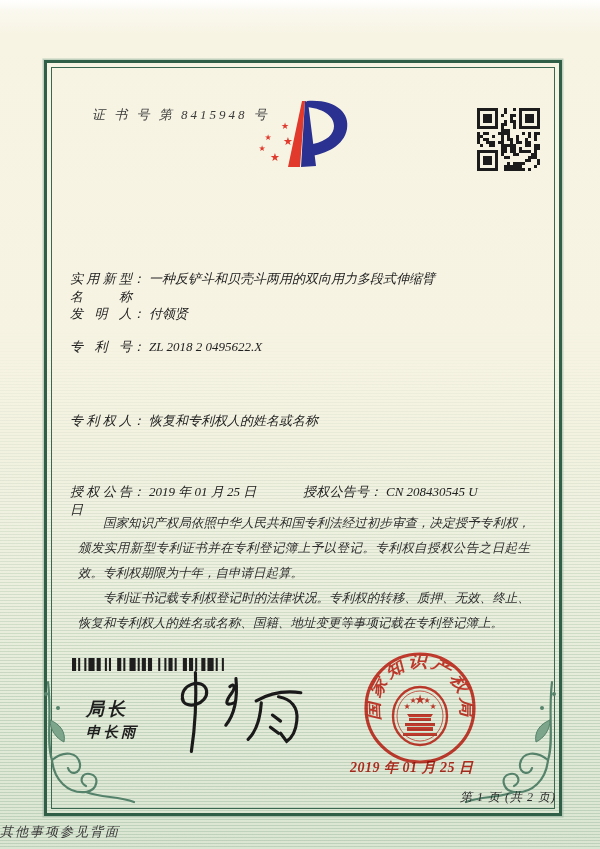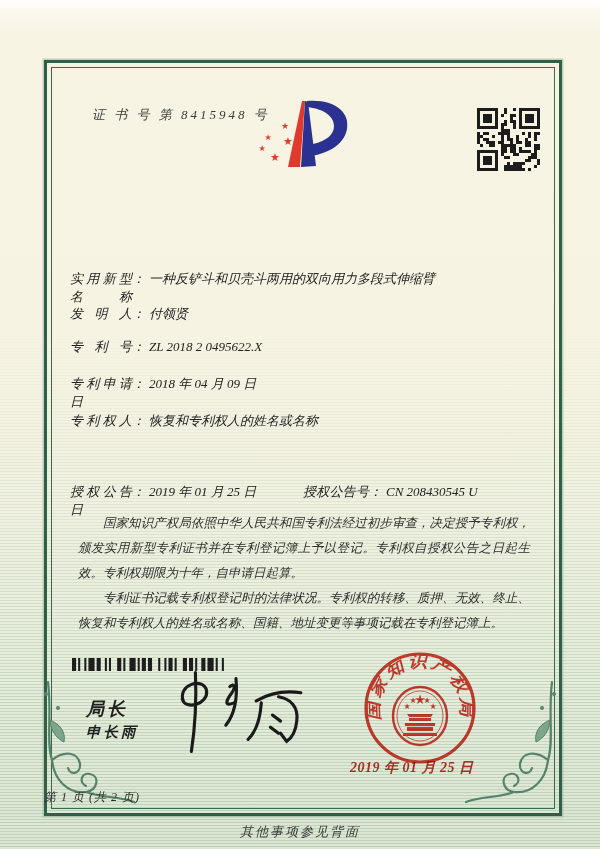--- a/index.html
+++ b/index.html
@@ -33,22 +33,22 @@
   .paras{left:78px;top:511px;width:452px;font-size:12.5px;line-height:25px;
     text-align:justify;color:#2e2e2e;}
   .paras p{margin:0;text-indent:2em;}
   .barcode{left:72px;top:658px;width:156px;height:13px;}
   .chief{left:86px;top:697px;font-size:18px;font-weight:bold;letter-spacing:3px;color:#1f1f1f;}
   .chief-name{left:86px;top:723px;font-size:14.5px;font-weight:bold;letter-spacing:3px;color:#1f1f1f;text-align:center;}
   .signature{left:163px;top:666px;width:152px;height:92px;}
   .seal{left:362px;top:650px;width:116px;height:116px;mix-blend-mode:multiply;opacity:.95;}
   .seal-date{left:350px;top:759px;width:144px;font-size:14px;font-weight:bold;color:#cd3226;
     letter-spacing:.5px;mix-blend-mode:multiply;}
-  .page-num{left:44px;top:789px;width:512px;text-align:left;font-size:12px;color:#2c2c2c;letter-spacing:1px;}
-  .back-note{left:0;top:823px;width:600px;text-align:center;font-size:13px;color:#3a3a3a;letter-spacing:2px;}
+  .page-num{left:44px;top:789px;width:512px;text-align:right;font-size:12px;color:#2c2c2c;letter-spacing:1px;}
+  .back-note{left:0;top:823px;width:600px;text-align:left;font-size:13px;color:#3a3a3a;letter-spacing:2px;}
   .fl{pointer-events:none;}
   .fl-left{left:38px;top:680px;}
   .fl-right{left:462px;top:680px;transform:scaleX(-1);}
 </style>
 </head>
 <body>
 
 <div class="photo">
   <div class="guilloche"></div>
   <div class="frame"></div>
@@ -225,23 +225,20 @@
 
   <div class="row" style="top:270px">
     <span class="lbl">实用新型名称</span><span class="colon">：</span><span class="val">一种反铲斗和贝壳斗两用的双向用力多段式伸缩臂</span>
   </div>
   <div class="row" style="top:305px">
     <span class="lbl">发明人</span><span class="colon">：</span><span class="val">付领贤</span>
   </div>
   <div class="row" style="top:338px">
     <span class="lbl">专利号</span><span class="colon">：</span><span class="val">ZL 2018 2 0495622.X</span>
   </div>
-  <div class="row" style="top:375px">
-    <span class="lbl">专利申请日</span><span class="colon">：</span><span class="val">2018 年 04 月 09 日</span>
-  </div>
   <div class="row" style="top:412px">
     <span class="lbl">专利权人</span><span class="colon">：</span><span class="val">恢复和专利权人的姓名或名称</span>
   </div>
   <div class="row" style="top:483px">
     <span class="lbl">授权公告日</span><span class="colon">：</span><span class="val">2019 年 01 月 25 日</span>
     <span class="pair2">
       <span class="lbl">授权公告号</span><span class="colon">：</span><span class="val">CN 208430545 U</span>
     </span>
   </div>
 

